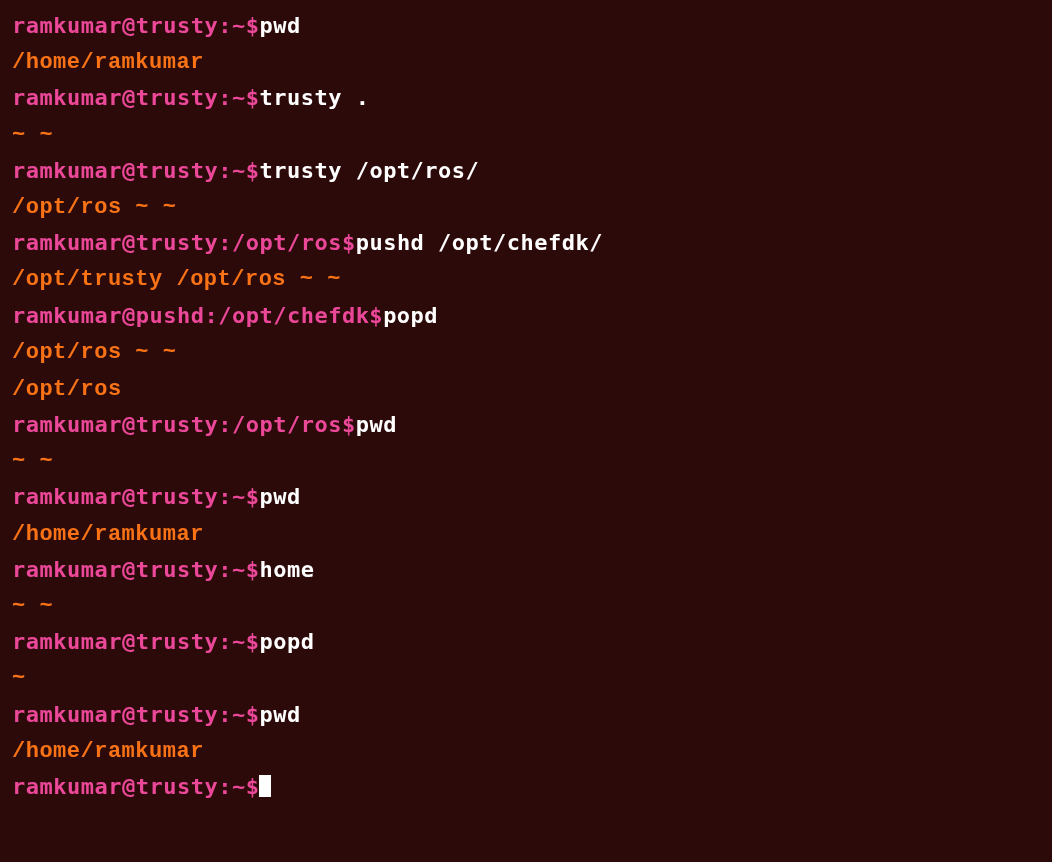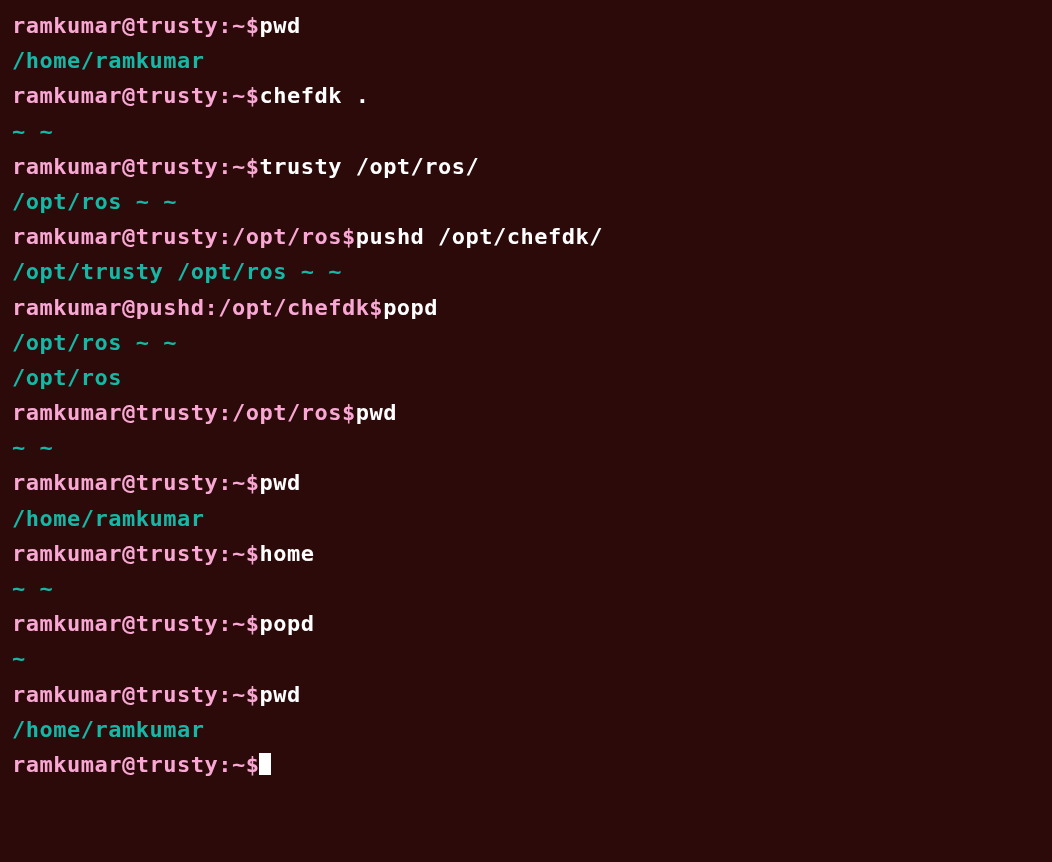--- a/index.html
+++ b/index.html
@@ -14,41 +14,42 @@
       height: 862px;
       box-sizing: border-box;
       overflow: hidden;
       letter-spacing: 0.5px;
     }
     .line {
       white-space: pre;
       font-weight: bold;
     }
     .prompt {
-      color: #f9a8d4;
+      color: #ec4899;
     }
     .output {
-      color: #14b8a6;
+      color: #f97316;
+      font-family: Liberation Mono, monospace;
     }
     .cursor {
       display: inline-block;
       width: 12px;
       height: 22px;
       background: #ffffff;
       vertical-align: text-bottom;
       margin-bottom: 2px;
     }
   </style>
 </head>
 <body>
 
 <div id="term">
     <div class="line"><span class="prompt">ramkumar@trusty:~$</span><span>pwd</span></div>
     <div class="line"><span class="output">/home/ramkumar</span></div>
-    <div class="line"><span class="prompt">ramkumar@trusty:~$</span><span>chefdk .</span></div>
+    <div class="line"><span class="prompt">ramkumar@trusty:~$</span><span>trusty .</span></div>
     <div class="line"><span class="output">~ ~</span></div>
     <div class="line"><span class="prompt">ramkumar@trusty:~$</span><span>trusty /opt/ros/</span></div>
     <div class="line"><span class="output">/opt/ros ~ ~</span></div>
     <div class="line"><span class="prompt">ramkumar@trusty:/opt/ros$</span><span>pushd /opt/chefdk/</span></div>
     <div class="line"><span class="output">/opt/trusty /opt/ros ~ ~</span></div>
     <div class="line"><span class="prompt">ramkumar@pushd:/opt/chefdk$</span><span>popd</span></div>
     <div class="line"><span class="output">/opt/ros ~ ~</span></div>
     <div class="line"><span class="output">/opt/ros</span></div>
     <div class="line"><span class="prompt">ramkumar@trusty:/opt/ros$</span><span>pwd</span></div>
     <div class="line"><span class="output">~ ~</span></div>

